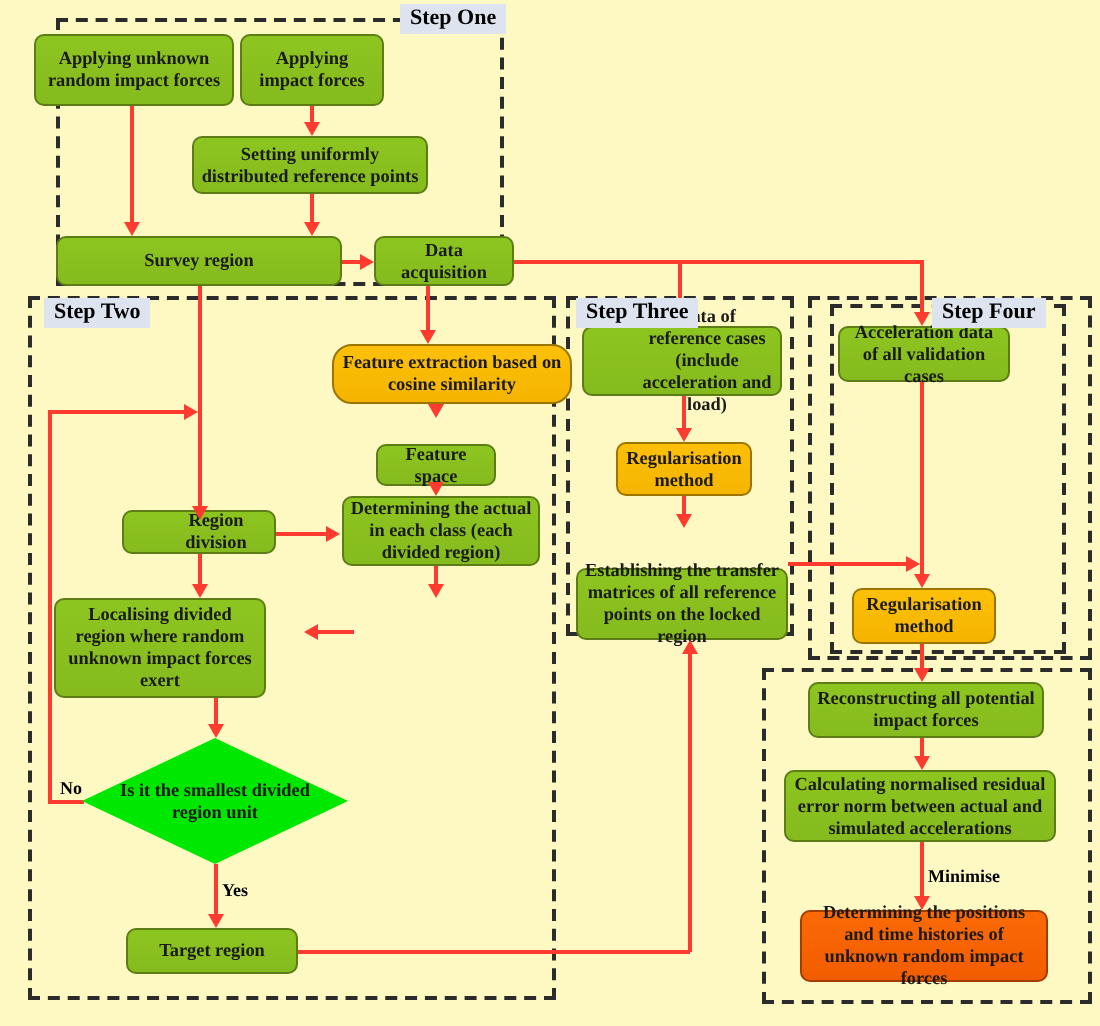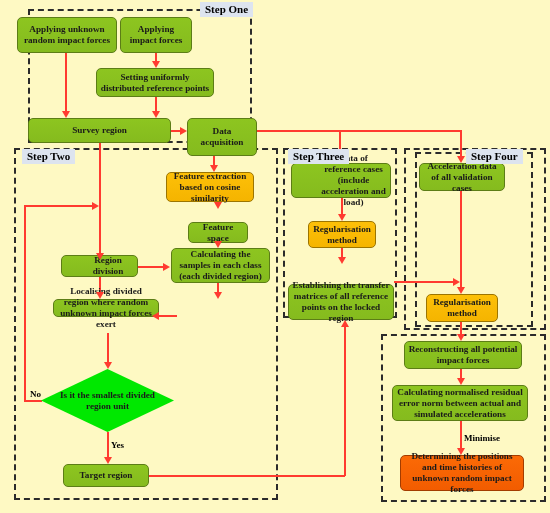--- a/index.html
+++ b/index.html
@@ -53,21 +53,21 @@
 
   <div class="step-label" style="left:200px; top:2px;">Step One</div>
   <div class="step-label" style="left:22px;  top:149px;">Step Two</div>
   <div class="step-label" style="left:288px; top:149px;">Step Three</div>
   <div class="step-label" style="left:466px; top:149px;">Step Four</div>
 
   <div class="node green" style="left:17px; top:17px; width:100px; height:36px;">Applying unknown random impact forces</div>
   <div class="node green" style="left:120px; top:17px; width:72px; height:36px;">Applying impact forces</div>
   <div class="node green" style="left:96px; top:68px; width:118px; height:29px;">Setting uniformly distributed reference points</div>
   <div class="node green" style="left:28px; top:118px; width:143px; height:25px;">Survey region</div>
-  <div class="node green" style="left:187px; top:118px; width:70px; height:38px;">Data acquisition</div>
+  <div class="node green" style="left:187px; top:118px; width:70px; height:25px;">Data acquisition</div>
 
   <div class="ln lnv" style="left:65px; top:53px; height:58px;"></div>
   <div class="arw arw-d" style="left:61.6px; top:111px;"></div>
 
   <div class="ln lnv" style="left:155px; top:53px; height:8px;"></div>
   <div class="arw arw-d" style="left:151.6px; top:61px;"></div>
 
   <div class="ln lnv" style="left:155px; top:97px; height:14px;"></div>
   <div class="arw arw-d" style="left:151.6px; top:111px;"></div>
 
@@ -79,25 +79,25 @@
 
   <div class="ln lnv" style="left:213px; top:143px; height:22px;"></div>
   <div class="arw arw-d" style="left:209.6px; top:165px;"></div>
 
   <div class="ln lnh" style="left:257px; top:130px; width:204px;"></div>
   <div class="ln lnv" style="left:339px; top:130px; height:26px;"></div>
   <div class="arw arw-d" style="left:335.6px; top:156px;"></div>
   <div class="ln lnv" style="left:460px; top:130px; height:26px;"></div>
   <div class="arw arw-d" style="left:456.6px; top:156px;"></div>
 
-  <div class="node yellow" style="left:166px; top:172px; width:88px; height:30px;">Feature extraction based on cosine similarity</div>
+  <div class="node yellow" style="left:166px; top:172px; width:120px; height:30px;border-radius:10px;">Feature extraction based on cosine similarity</div>
   <div class="node green" style="left:188px; top:222px; width:60px; height:21px;">Feature space</div>
-  <div class="node green" style="left:171px; top:248px; width:99px; height:35px;">Calculating the samples in each class (each divided region)</div>
+  <div class="node green" style="left:171px; top:248px; width:99px; height:35px;">Determining the actual in each class (each divided region)</div>
   <div class="node green" style="left:61px; top:255px; width:77px; height:22px;padding-left:20px;">Region division</div>
-  <div class="node green" style="left:53px; top:299px; width:106px; height:18px;">Localising divided region where random unknown impact forces exert</div>
+  <div class="node green" style="left:27px; top:299px; width:106px; height:50px;">Localising divided region where random unknown impact forces exert</div>
 
   <div class="diamond" style="left:41px; top:369px; width:133px; height:63px;">
     <div class="shape"></div>
     <div class="txt" style="padding:0 16px;">Is it the smallest divided region unit</div>
   </div>
 
   <div class="node green" style="left:63px; top:464px; width:86px; height:23px;">Target region</div>
 
   <div class="ln lnv" style="left:217px; top:202px; height:0px;"></div>
   <div class="arw arw-d" style="left:213.6px; top:202px;"></div>

